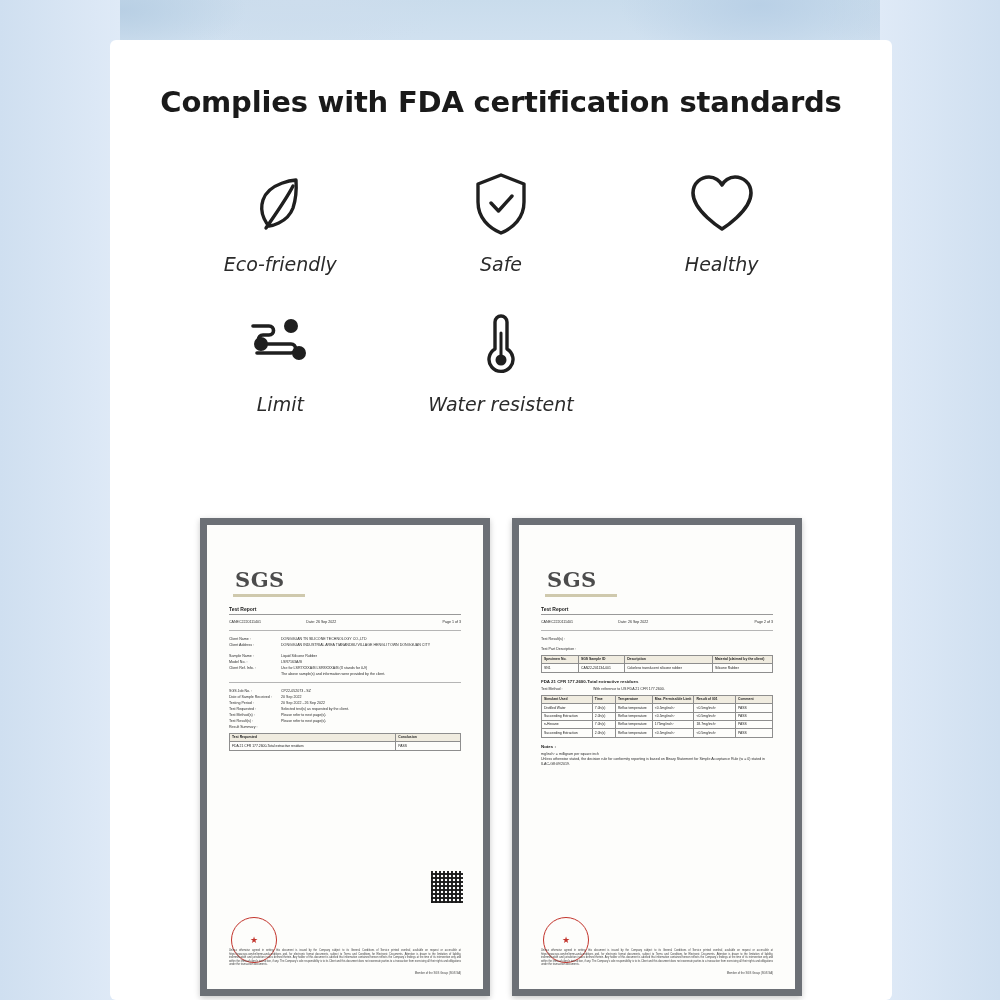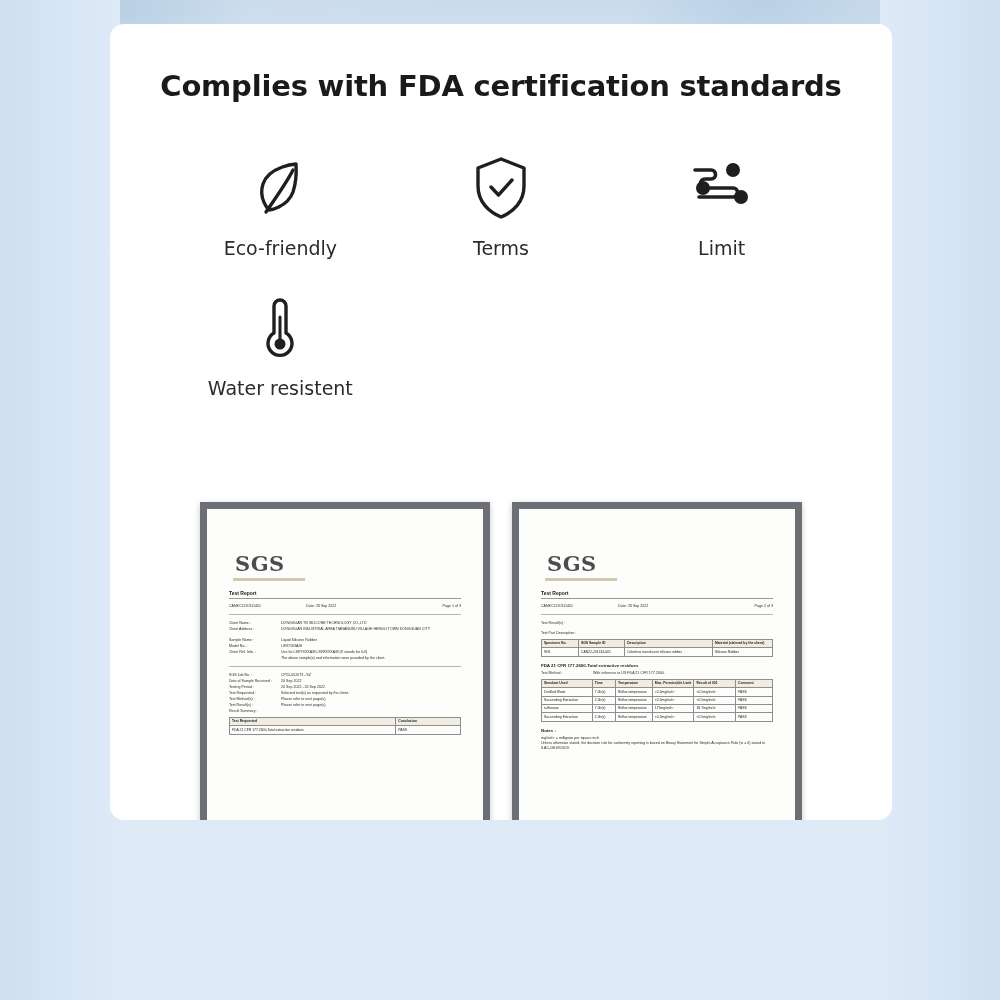--- a/index.html
+++ b/index.html
@@ -26,24 +26,24 @@
     position: absolute; top: 0; left: 0; width: 120px; height: 1000px;
     background: linear-gradient(90deg, #cfdff0 0%, #dfeaf7 100%);
   }
   .bg-right-edge {
     position: absolute; top: 0; right: 0; width: 120px; height: 1000px;
     background: linear-gradient(270deg, #cfdff0 0%, #dfeaf7 100%);
   }
 
   .card {
     position: absolute;
-    left: 110px; top: 24px;
-    width: 782px; height: 796px;
+    left: 110px; top: 40px;
+    width: 782px; height: 960px;
     background: #ffffff;
-    border-radius: 14px;
+    border-radius: 6px;
     overflow: hidden;
   }
 
   .title {
     text-align: center;
     font-size: 29px;
     font-weight: bold;
     color: #1a1a1a;
     letter-spacing: -0.2px;
     margin-top: 45px;
@@ -67,20 +67,21 @@
     height: 78px;
     display: flex;
     align-items: center;
     justify-content: center;
   }
   .feature .label {
     margin-top: 10px;
     font-size: 19px;
     color: #2b2b2b;
     font-family: "DejaVu Sans", sans-serif;
+    font-style: italic;
   }
 
   .certs {
     position: absolute;
     top: 478px;
     left: 0; right: 0;
     display: flex;
     justify-content: center;
     gap: 22px;
   }
@@ -203,23 +204,31 @@
       <div class="label">Eco-friendly</div>
     </div>
 
     <div class="feature">
       <div class="icon-wrap">
         <svg width="58" height="68" viewBox="0 0 58 68" fill="none" stroke="#1f1f1f" stroke-width="3.4" stroke-linecap="round" stroke-linejoin="round">
           <path d="M29 5 6 14v18c0 16 11 26 23 31 12-5 23-15 23-31V14L29 5Z"></path>
           <path d="M19 33l7.5 8L40 26"></path>
         </svg>
       </div>
-      <div class="label">Terms</div>
-    </div>
-
+      <div class="label">Safe</div>
+    </div>
+
+    <div class="feature">
+      <div class="icon-wrap">
+        <svg width="68" height="64" viewBox="0 0 68 64" fill="none" stroke="#1f1f1f" stroke-width="3.6" stroke-linecap="round" stroke-linejoin="round">
+          <path d="M34 57S5 39 5 21C5 11 13 5 21 5c6 0 11 4 13 8 2-4 7-8 13-8 8 0 16 6 16 16 0 18-29 36-29 36Z"></path>
+        </svg>
+      </div>
+      <div class="label">Healthy</div>
+    </div>
 
 
     <div class="feature">
       <div class="icon-wrap">
         <svg width="66" height="56" viewBox="0 0 66 56" fill="none" stroke="#1f1f1f" stroke-width="3.6" stroke-linecap="round" stroke-linejoin="round">
           <path d="M6 10h16c6 0 6 9 0 9H16c-6 0-6 9 0 9h28c6 0 6 9 0 9H10"></path>
           <circle cx="44" cy="10" r="5.2" fill="#1f1f1f"></circle>
           <circle cx="14" cy="28" r="5.2" fill="#1f1f1f"></circle>
           <circle cx="52" cy="37" r="5.2" fill="#1f1f1f"></circle>
         </svg>

